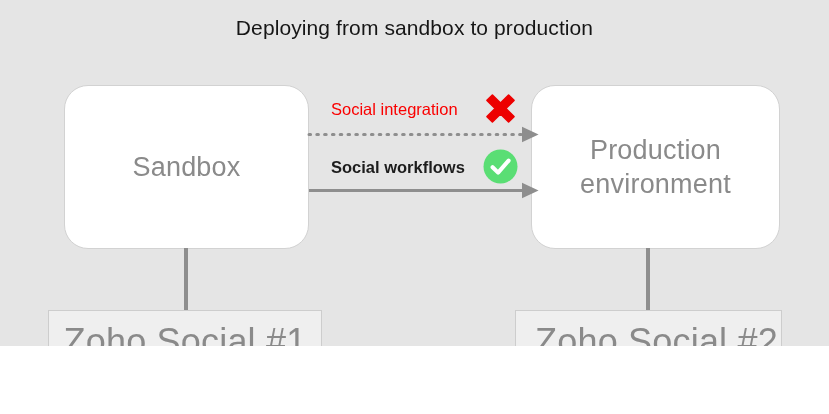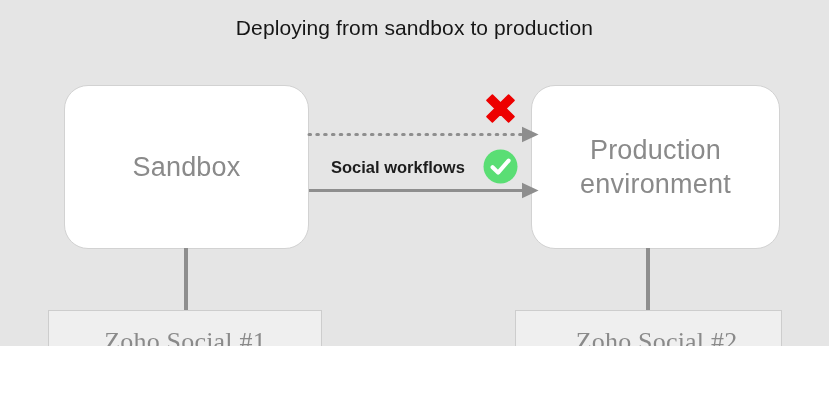--- a/index.html
+++ b/index.html
@@ -70,26 +70,25 @@
   .app-box {
     position: absolute;
     box-sizing: border-box;
     background: #efefef;
     border: 1px solid #cdcdcd;
     display: flex;
     align-items: center;
     justify-content: center;
   }
   .app-box .app-label {
-    font-size: 26px;
+    font-size: 36px;
     line-height: 32px;
     color: #8a8a8a;
     font-weight: 400;
     letter-spacing: 0.2px;
-    font-family: Liberation Serif, serif;
   }
   #app-box-left {
     left: 48px;
     top: 310px;
     width: 274px;
     height: 63px;
   }
   #app-box-right {
     left: 515px;
     top: 310px;
@@ -193,20 +192,21 @@
       <marker id="arrowhead" markerWidth="6" markerHeight="6" refX="0.4" refY="3" orient="auto" markerUnits="strokeWidth">
         <path d="M0,0.4 L5.6,3 L0,5.6 Z" fill="#8e8e8e"></path>
       </marker>
     </defs>
 
     <line x1="309" y1="134.5" x2="523" y2="134.5" stroke="#8e8e8e" stroke-width="3" stroke-dasharray="1.6 6.2" stroke-linecap="round" marker-end="url(#arrowhead)"></line>
 
     <line x1="309" y1="190.5" x2="523" y2="190.5" stroke="#8e8e8e" stroke-width="3" marker-end="url(#arrowhead)"></line>
   </svg>
 
+  <div class="edge-label" id="label-social-integration">Social integration</div>
   <div class="edge-label" id="label-social-workflows">Social workflows</div>
 
   <div class="status-icon" id="icon-cross">
     <svg viewBox="0 0 37 37" width="37" height="37">
       <path d="M10.4 5.0 L18.5 13.1 L26.6 5.0 L32.0 10.4 L23.9 18.5 L32.0 26.6 L26.6 32.0 L18.5 23.9 L10.4 32.0 L5.0 26.6 L13.1 18.5 L5.0 10.4 Z" fill="#ed0000" stroke="#ed0000" stroke-width="1.6" stroke-linejoin="round"></path>
     </svg>
   </div>
 
   <div class="status-icon" id="icon-check">
     <svg viewBox="0 0 37 37" width="37" height="37">

